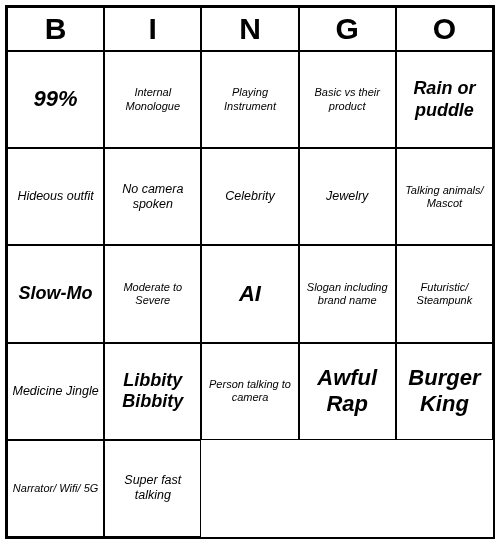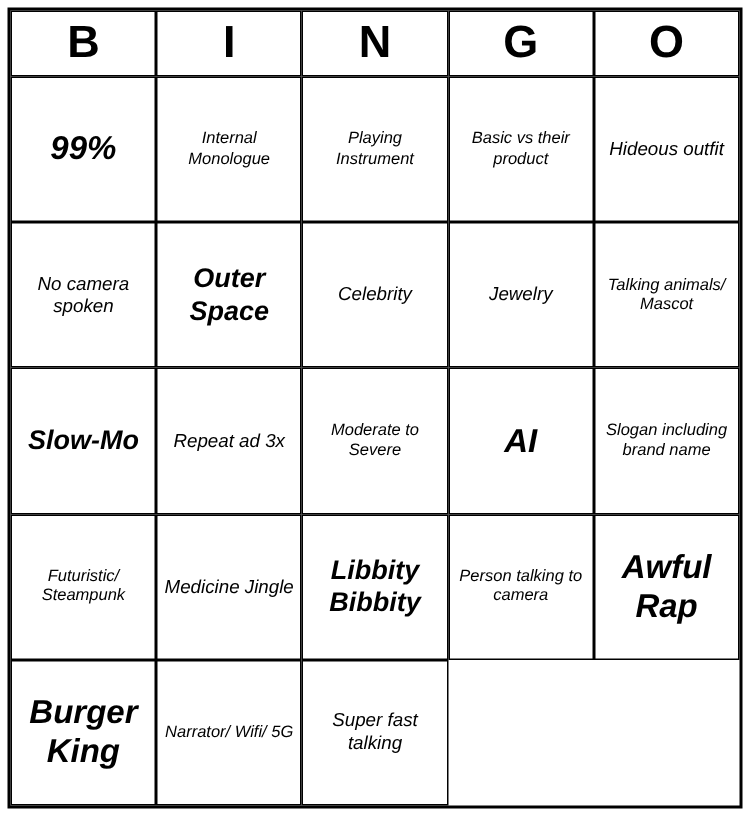--- a/index.html
+++ b/index.html
@@ -61,30 +61,29 @@
   <div class="header-cell">B</div>
   <div class="header-cell">I</div>
   <div class="header-cell">N</div>
   <div class="header-cell">G</div>
   <div class="header-cell">O</div>
 
   <div class="grid-cell large">99%</div>
   <div class="grid-cell small">Internal Monologue</div>
   <div class="grid-cell small">Playing Instrument</div>
   <div class="grid-cell small">Basic vs their product</div>
+  <div class="grid-cell medium">Rain or puddle</div>
 
   <div class="grid-cell normal">Hideous outfit</div>
   <div class="grid-cell normal">No camera spoken</div>
-  <div class="grid-cell medium">Outer Space</div>
   <div class="grid-cell normal">Celebrity</div>
   <div class="grid-cell normal">Jewelry</div>
 
   <div class="grid-cell small">Talking animals/ Mascot</div>
   <div class="grid-cell medium">Slow-Mo</div>
-  <div class="grid-cell normal">Repeat ad 3x</div>
   <div class="grid-cell small">Moderate to Severe</div>
   <div class="grid-cell large">AI</div>
 
   <div class="grid-cell small">Slogan including brand name</div>
   <div class="grid-cell small">Futuristic/ Steampunk</div>
   <div class="grid-cell normal">Medicine Jingle</div>
   <div class="grid-cell medium">Libbity Bibbity</div>
   <div class="grid-cell small">Person talking to camera</div>
 
   <div class="grid-cell large">Awful Rap</div>

